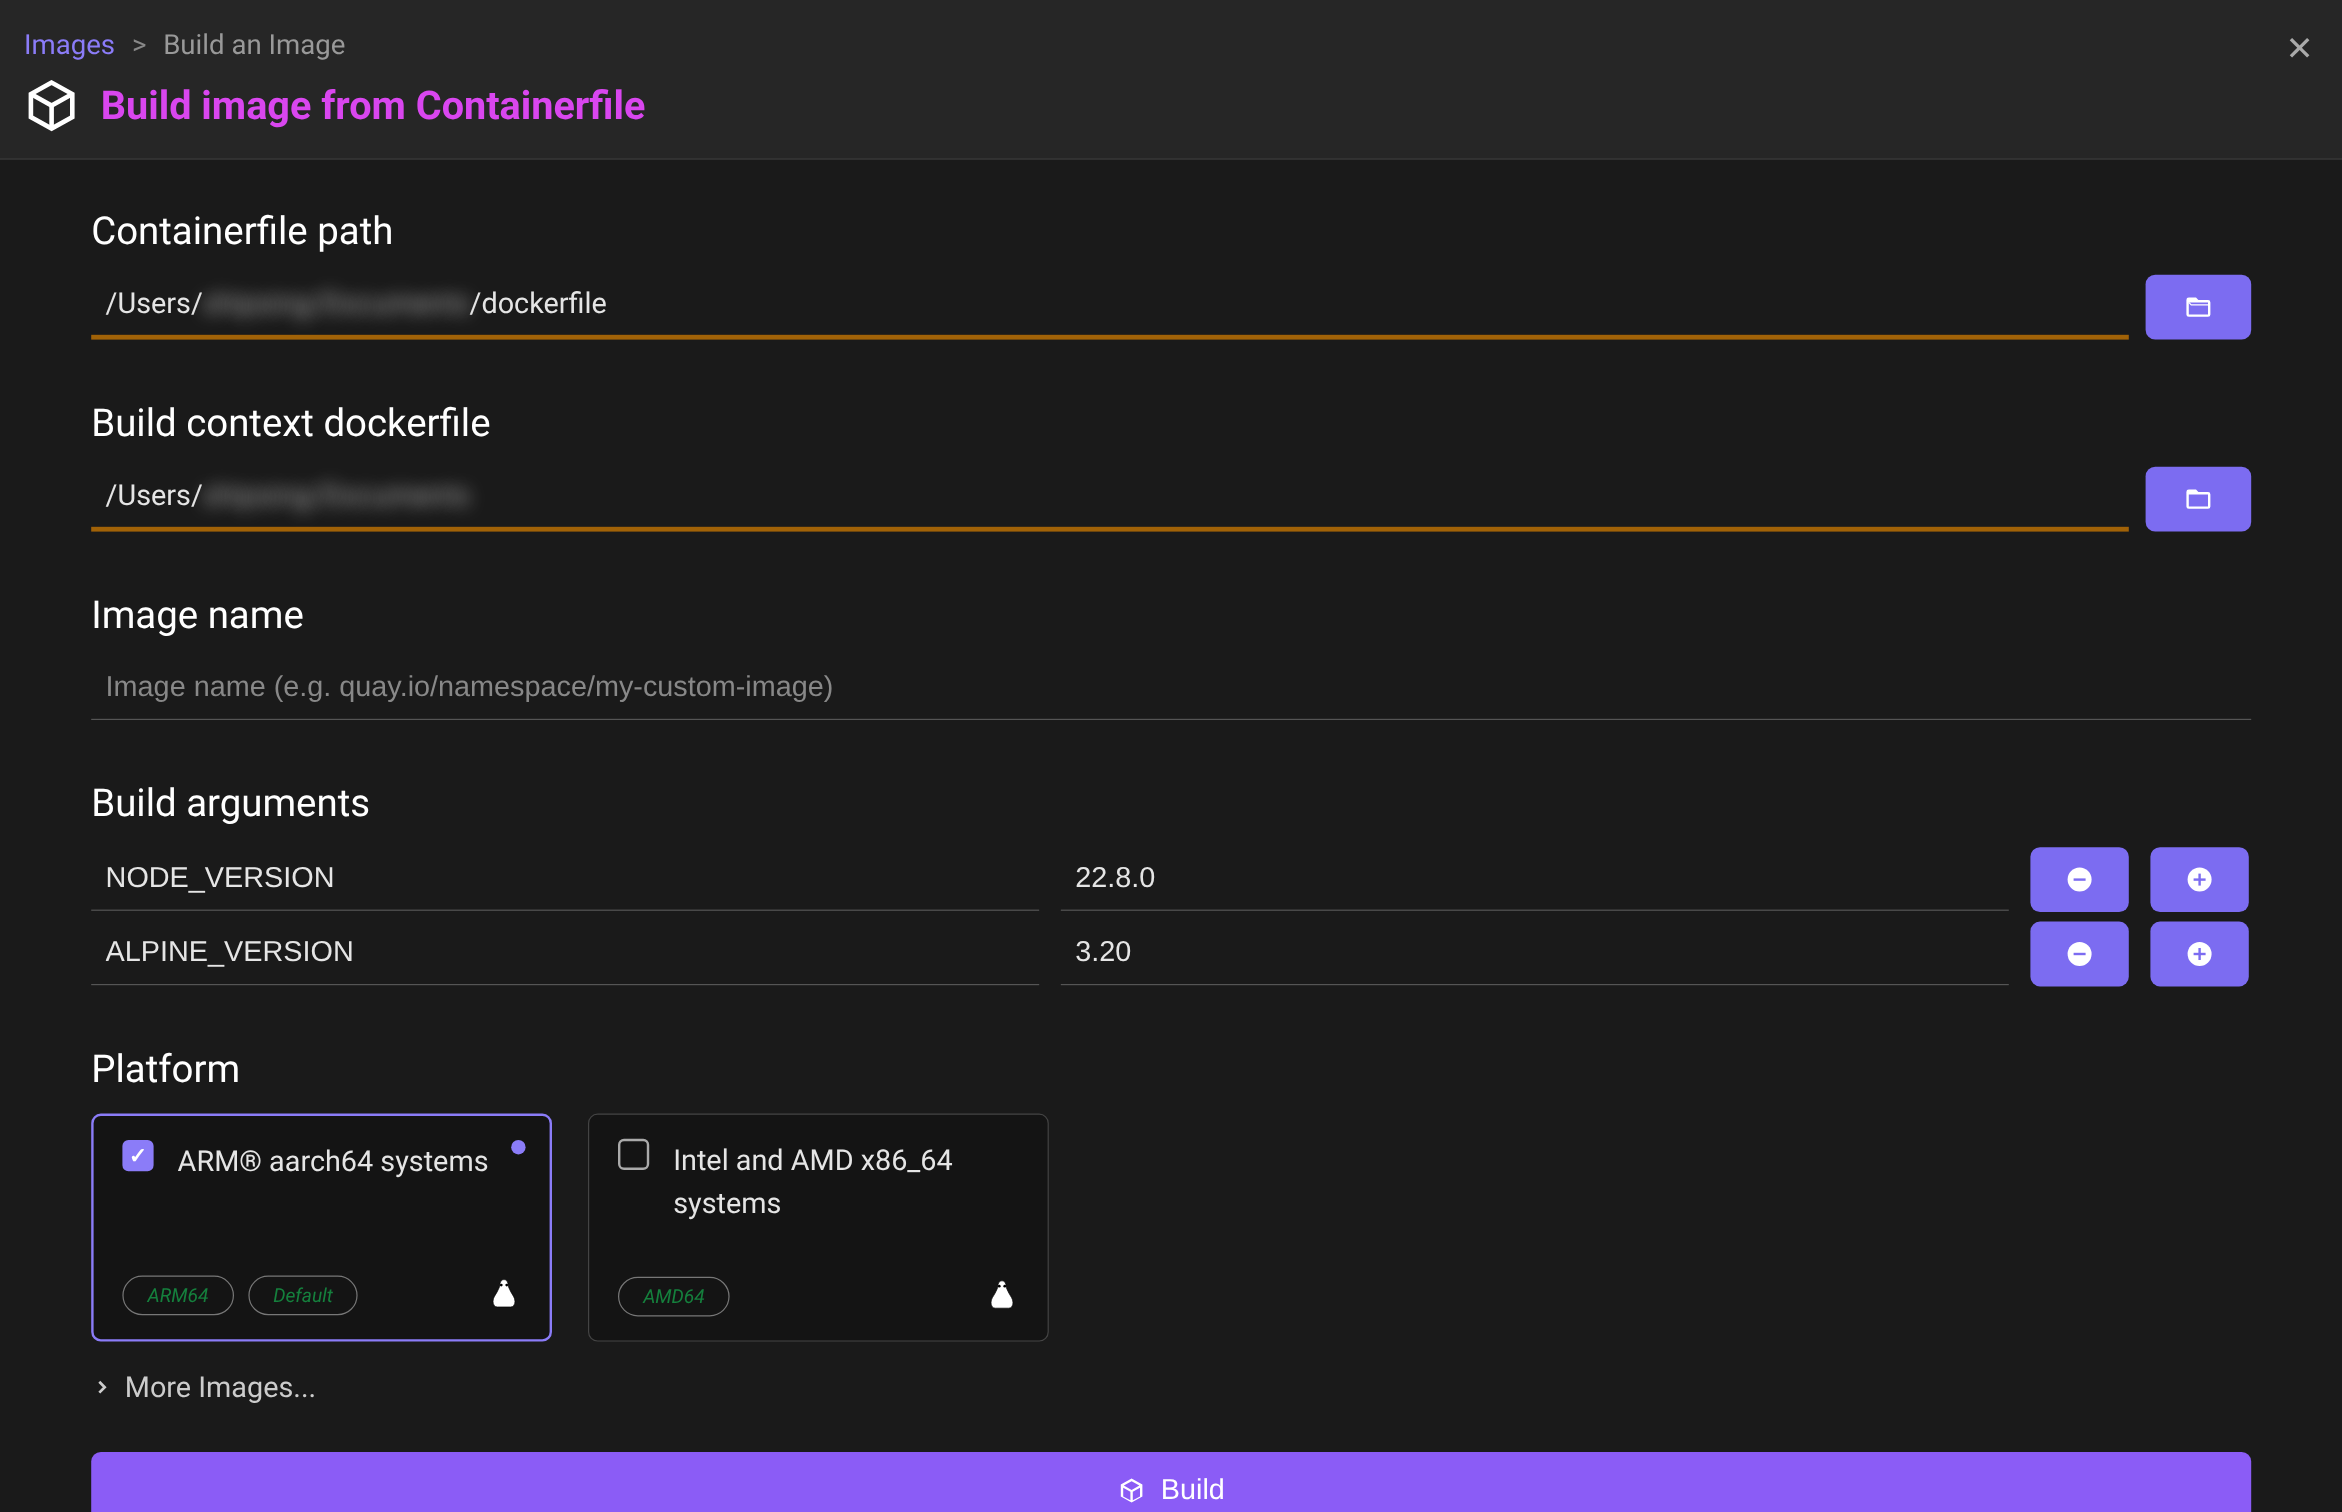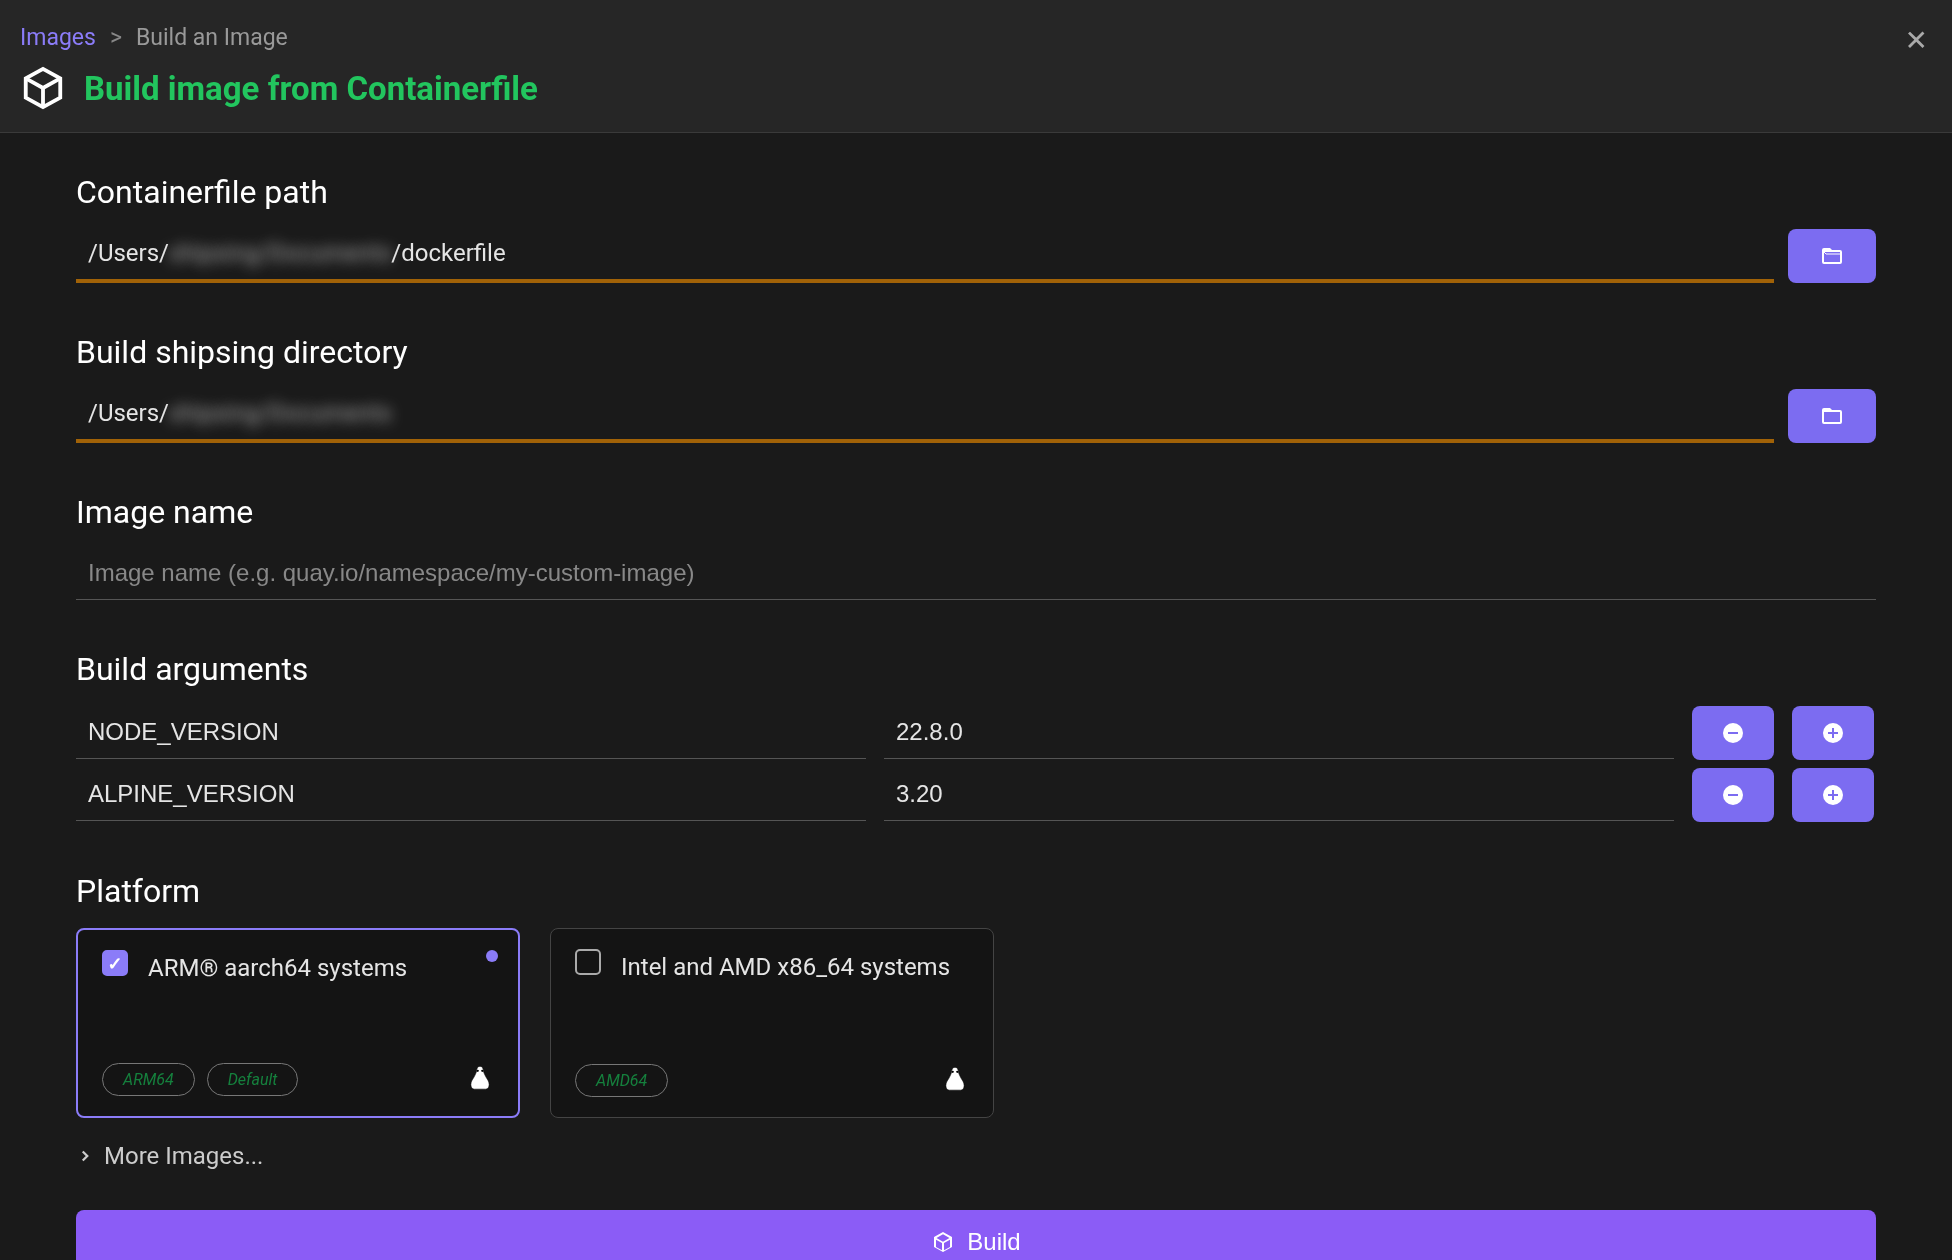--- a/index.html
+++ b/index.html
@@ -23,21 +23,21 @@
   align-items: center;
   gap: 14px;
   font-size: 23px;
   margin-bottom: 14px;
 }
 .breadcrumb .link { color: #8b7cf8; }
 .breadcrumb .sep { color: #888; }
 .breadcrumb .current { color: #999; }
 .title-row { display: flex; align-items: center; gap: 18px; }
 .cube-icon { width: 46px; height: 46px; color: #fff; }
-.page-title { font-size: 33px; font-weight: 700; color: #22c55e; }
+.page-title { font-size: 33px; font-weight: 700; color: #d946ef; }
 .close-x { position: absolute; top: 24px; right: 24px; color: #aaa; font-size: 28px; cursor: pointer; }
 .content { padding: 40px 76px; }
 .field-label { font-size: 32px; font-weight: 400; color: #fff; margin-bottom: 18px; }
 .field-row { display: flex; gap: 14px; align-items: center; margin-bottom: 50px; }
 .text-input {
   flex: 1;
   background: transparent;
   border: none;
   border-bottom: 1px solid #555;
   color: #e5e5e5;
@@ -65,21 +65,21 @@
 .btn svg { width: 24px; height: 24px; }
 .browse-btn { width: 88px; height: 54px; }
 .args-row { display: flex; gap: 18px; align-items: center; margin-bottom: 8px; }
 .args-row .text-input { width: 790px; flex: none; }
 .args-row .val-input { width: 790px; flex: none; }
 .circle-btn { width: 82px; height: 54px; }
 .args-section { margin-bottom: 50px; }
 .platform-section { margin-bottom: 30px; margin-top: 36px; }
 .platform-cards { display: flex; gap: 30px; margin-bottom: 24px; }
 .platform-card {
-  width: 444px;
+  width: 384px;
   height: 190px;
   background: #141414;
   border: 1px solid #444;
   border-radius: 8px;
   padding: 20px 24px;
   display: flex;
   flex-direction: column;
   justify-content: space-between;
   position: relative;
   cursor: pointer;
@@ -171,21 +171,21 @@
       <button class="btn browse-btn">
         <svg viewBox="0 0 24 24" fill="currentColor">
             <path d="M20 6h-8l-2-2H4a2 2 0 00-2 2v12a2 2 0 002 2h16a2 2 0 002-2V8a2 2 0 00-2-2zm0 12H4V8h16v10z"></path>
             <path d="M4 8l2 2h14" fill="none" stroke="currentColor"></path>
           </svg>
       </button>
     </div>
   </div>
 
   <div>
-    <div class="field-label">Build shipsing directory</div>
+    <div class="field-label">Build context dockerfile</div>
     <div class="field-row">
       <div class="input-wrap">
         <span class="pre">/Users/</span>
         <span class="pre redact">shipsing/Documents</span>
         <span class="pre"></span>
       </div>
       <button class="btn browse-btn">
         <svg viewBox="0 0 24 24" fill="currentColor">
             <path d="M20 6h-8l-2-2H4a2 2 0 00-2 2v12a2 2 0 002 2h16a2 2 0 002-2V8a2 2 0 00-2-2zm0 12H4V8h16v10z"></path>
           </svg>

